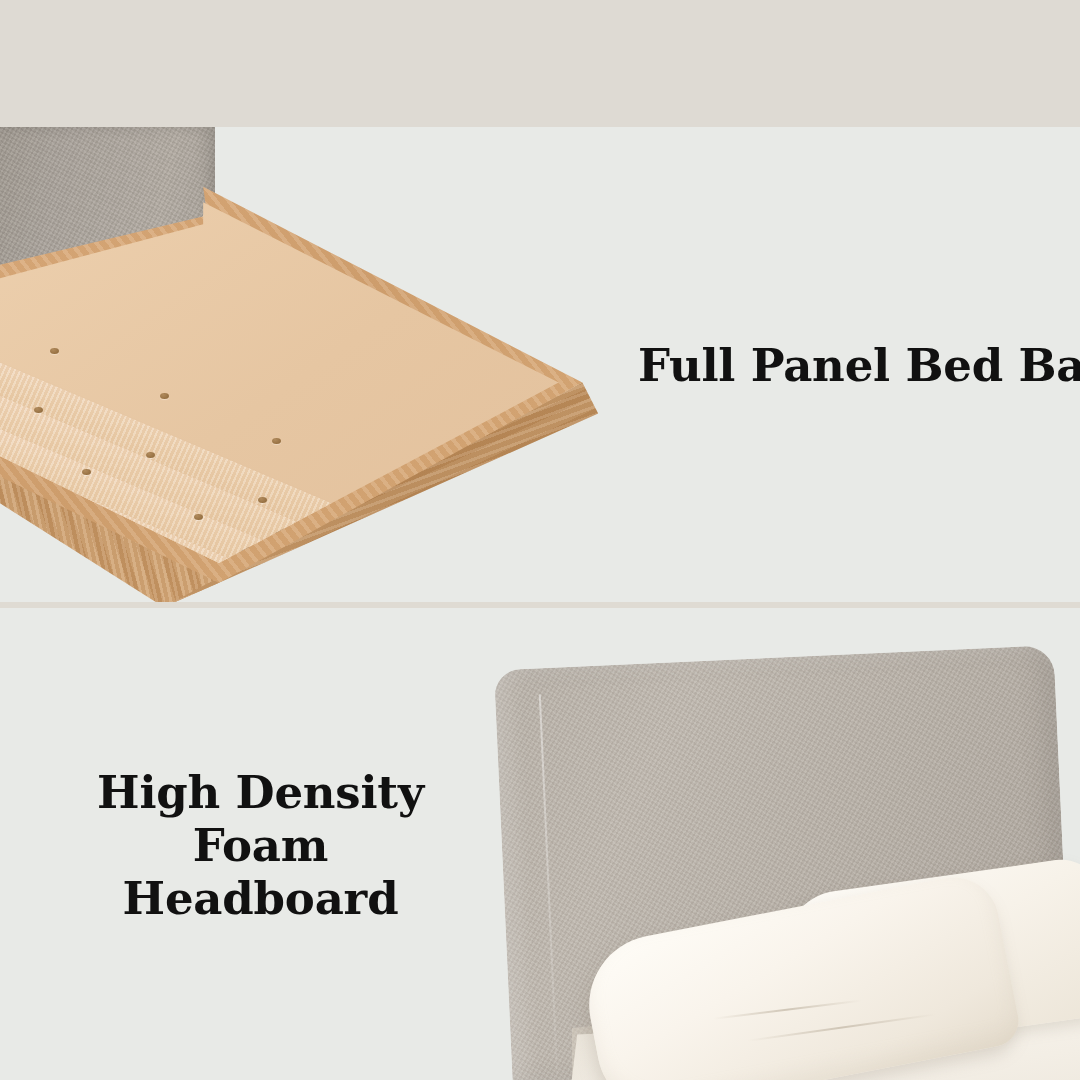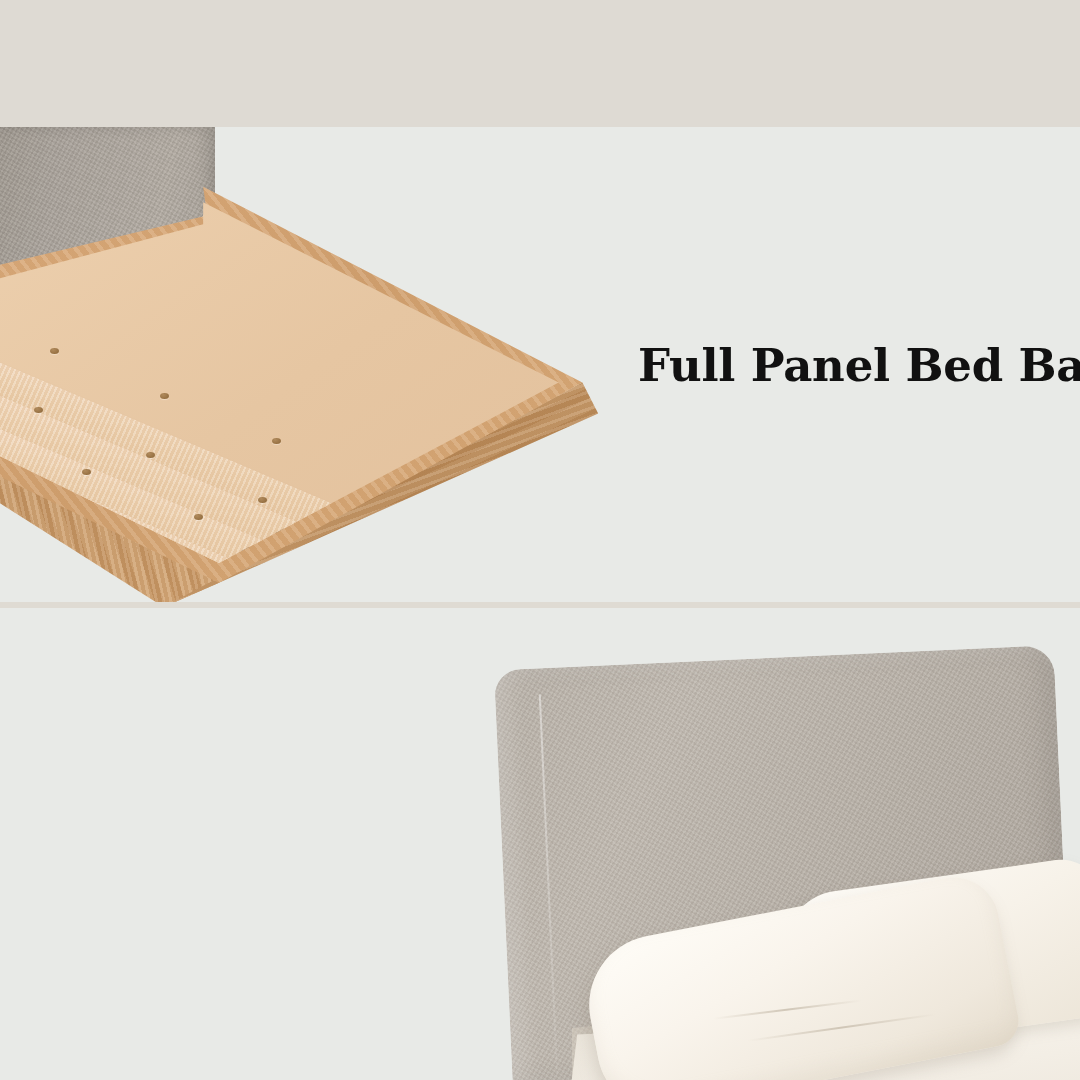--- a/index.html
+++ b/index.html
@@ -263,15 +263,17 @@
     <div class="mattress-fold"></div>
 
     <div class="pillow-back"></div>
     <div class="pillow-front">
       <div class="pillow-crease" style="left:120px;top:98px;transform:rotate(4deg);"></div>
       <div class="pillow-crease" style="left:150px;top:126px;transform:rotate(3deg);width:190px;"></div>
     </div>
   </div>
 
   <div class="label" id="label-headboard">
+    <span class="ln">High Density</span>
+    <span class="ln">Foam Headboard</span>
   </div>
 
 </div>
 
 </body></html>

